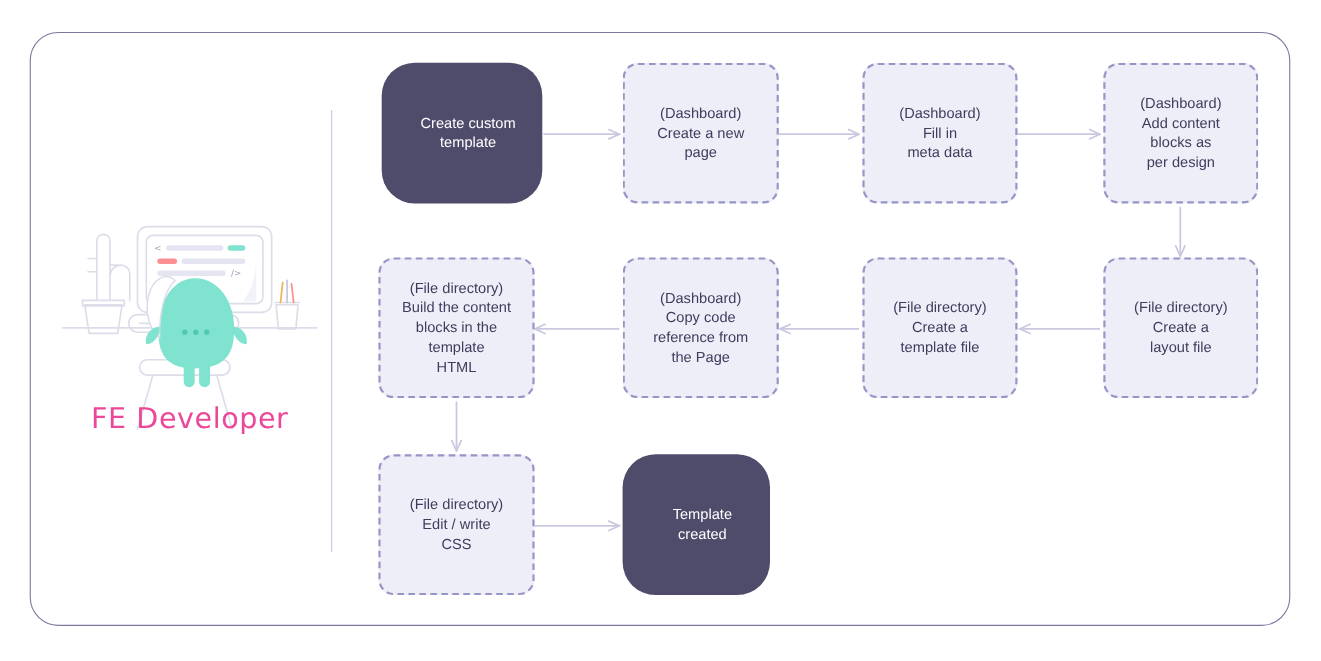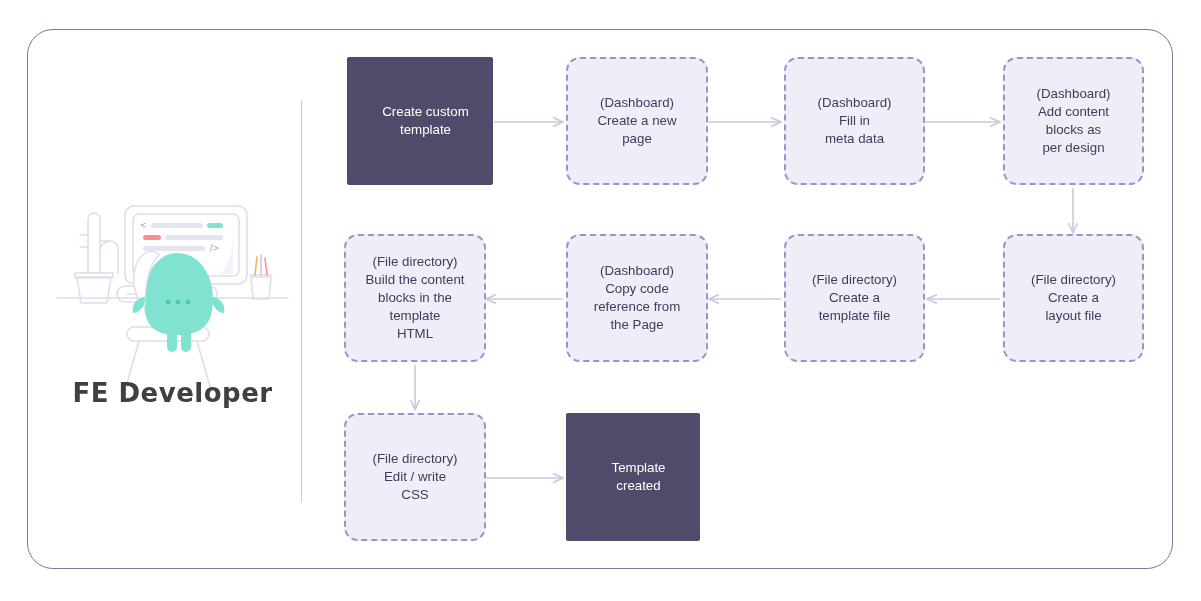--- a/index.html
+++ b/index.html
@@ -44,48 +44,48 @@
     left: 55px;
     top: 185px;
     width: 235px;
     height: 215px;
   }
   .illus svg { display: block; }
 
   .illus-label {
     position: absolute;
     left: 55px;
-    top: 378px;
+    top: 366px;
     width: 235px;
     text-align: center;
     font-size: 26px;
     letter-spacing: 0.5px;
-    color: #404040;
+    color: #ec4899;
     font-family: "DejaVu Sans", sans-serif;
-    font-weight: 700;
+    font-weight: 400;
   }
 
   
   .node {
     position: absolute;
     box-sizing: border-box;
     display: flex;
     align-items: center;
     justify-content: center;
     text-align: center;
     border-radius: 14px;
     font-size: 13.3px;
     line-height: 1.35;
     padding: 4px 8px;
     white-space: pre-line;
   }
   .node.solid {
     background: #4f4b6b;
     color: #ffffff;
-    border-radius: 2px;
+    border-radius: 30px;
     padding-left: 19px;
   }
   .node.dashed {
     background: #eeeef9;
     color: #3f3c5c;
     border: 2.1px dashed #9794c6;
   }
 
   
   .conn {

